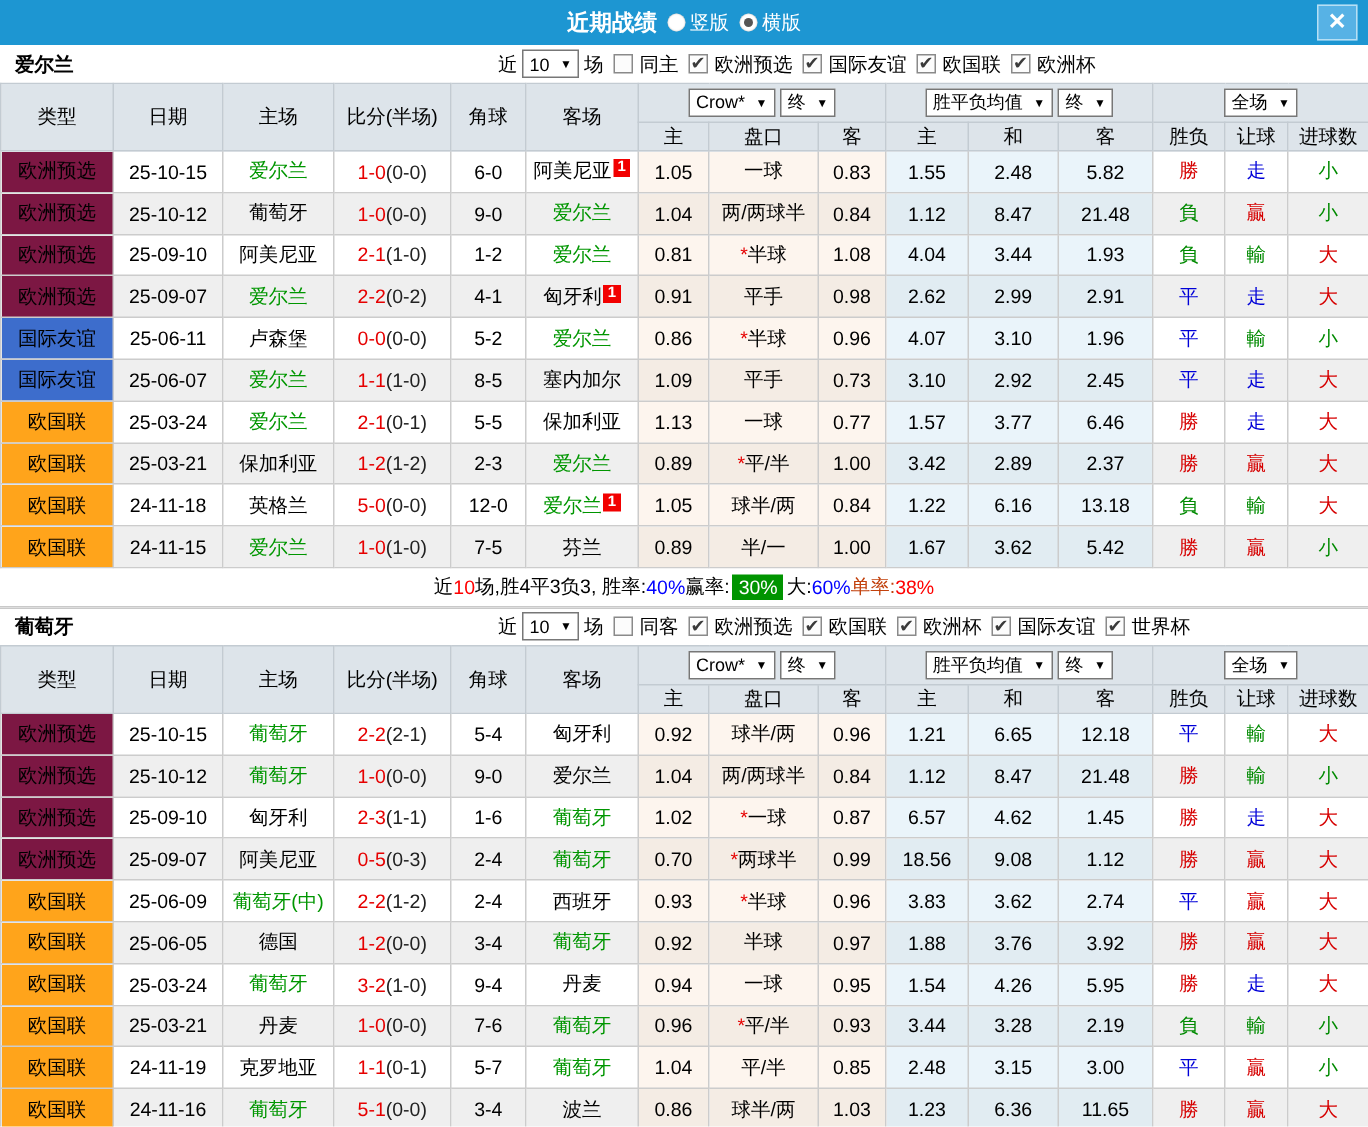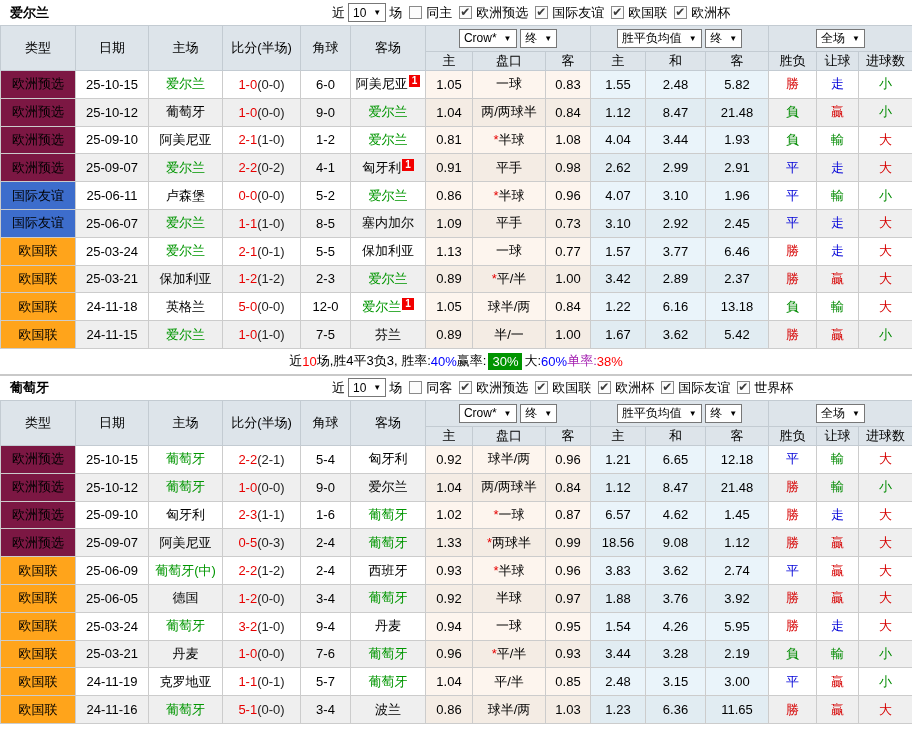--- a/index.html
+++ b/index.html
@@ -53,20 +53,34 @@
 
   
   .summary { height: 26px; display: flex; align-items: center; justify-content: center;
              font-size: 13px; background: #fff; border-bottom: 1px solid #c9c9c9; }
   .summary .chip { background: #009400; color: #fff; padding: 1px 4px; margin: 0 2px; }
 </style>
 </head>
 <body>
 
 <div class="app">
+  <div class="titlebar">
+    <div class="title-center">
+      <span class="tb-title">近期战绩</span>
+      <span class="radio-wrap">
+        <span class="rb"></span>
+        <span>竖版</span>
+      </span>
+      <span class="radio-wrap">
+        <span class="rb checked"></span>
+        <span>横版</span>
+      </span>
+    </div>
+    <div class="close-btn">✕</div>
+  </div>
   <div id="sections">
       <div class="section">
         <div class="filterbar">
           <span class="team-name">爱尔兰</span>
           <span class="fctrls">
             <span>近</span>
             <span class="selbox">
               <span>10</span>
               <span class="arr">▼</span>
             </span>
@@ -315,21 +329,21 @@
         </table>
         <div class="summary">
           <span style="color: rgb(0, 0, 0);">近</span>
           <span style="color: rgb(255, 0, 0);">10</span>
           <span style="color: rgb(0, 0, 0);">场,胜4平3负3, 胜率:</span>
           <span style="color: rgb(0, 0, 255);">40%</span>
           <span style="color: rgb(0, 0, 0);"> 赢率: </span>
           <span class="chip">30%</span>
           <span style="color: rgb(0, 0, 0);"> 大:</span>
           <span style="color: rgb(0, 0, 255);">60%</span>
-          <span style="color: #a21caf;"> 单率:</span>
+          <span style="color: #c2410c;"> 单率:</span>
           <span style="color: rgb(255, 0, 0);">38%</span>
         </div>
       </div>
       <div class="section sec2">
         <div class="filterbar">
           <span class="team-name">葡萄牙</span>
           <span class="fctrls">
             <span>近</span>
             <span class="selbox">
               <span>10</span>
@@ -459,21 +473,21 @@
               <td class="rc-b" style="color: rgb(0, 0, 216);">走</td>
               <td class="rc-r" style="color: rgb(214, 0, 0);">大</td>
             </tr>
             <tr>
               <td class="c-type" style="background: rgb(124, 23, 67);">欧洲预选</td>
               <td>25-09-07</td>
               <td><span>阿美尼亚</span></td>
               <td><span class="score-ft">0-5</span><span class="score-ht">(0-3)</span></td>
               <td>2-4</td>
               <td><span class="t-green">葡萄牙</span></td>
-              <td class="c-odds">1.33</td>
+              <td class="c-odds">0.70</td>
               <td class="c-odds"><span class="star">*</span><span>两球半</span></td>
               <td class="c-odds">0.99</td>
               <td class="c-avg">18.56</td>
               <td class="c-avg">9.08</td>
               <td class="c-avg">1.12</td>
               <td class="rc-r" style="color: rgb(214, 0, 0);">勝</td>
               <td class="rc-r" style="color: rgb(214, 0, 0);">贏</td>
               <td class="rc-r" style="color: rgb(214, 0, 0);">大</td>
             </tr>
             <tr>

